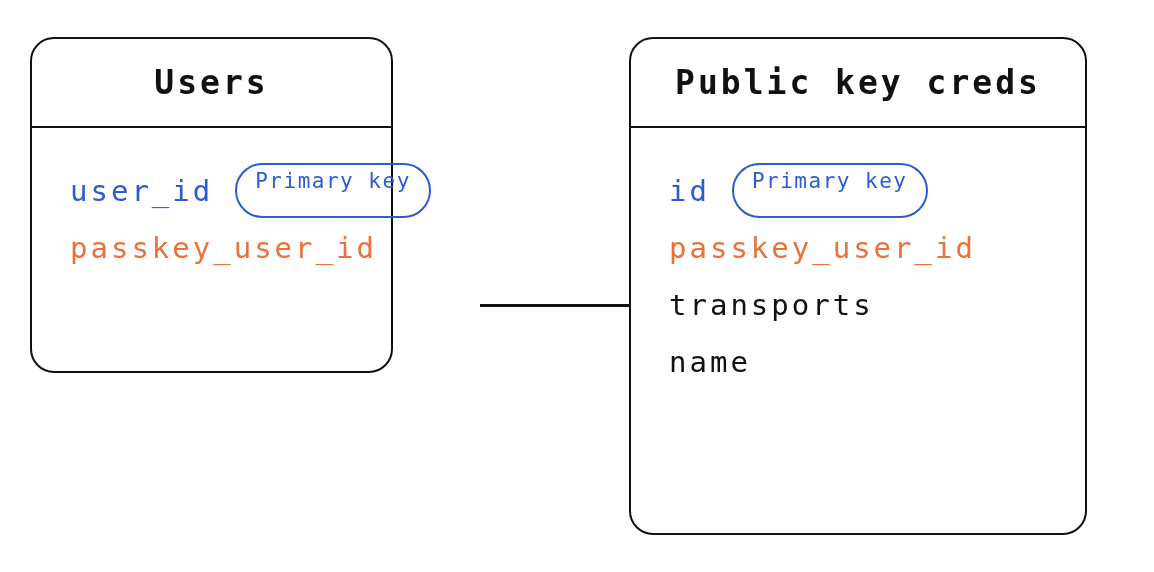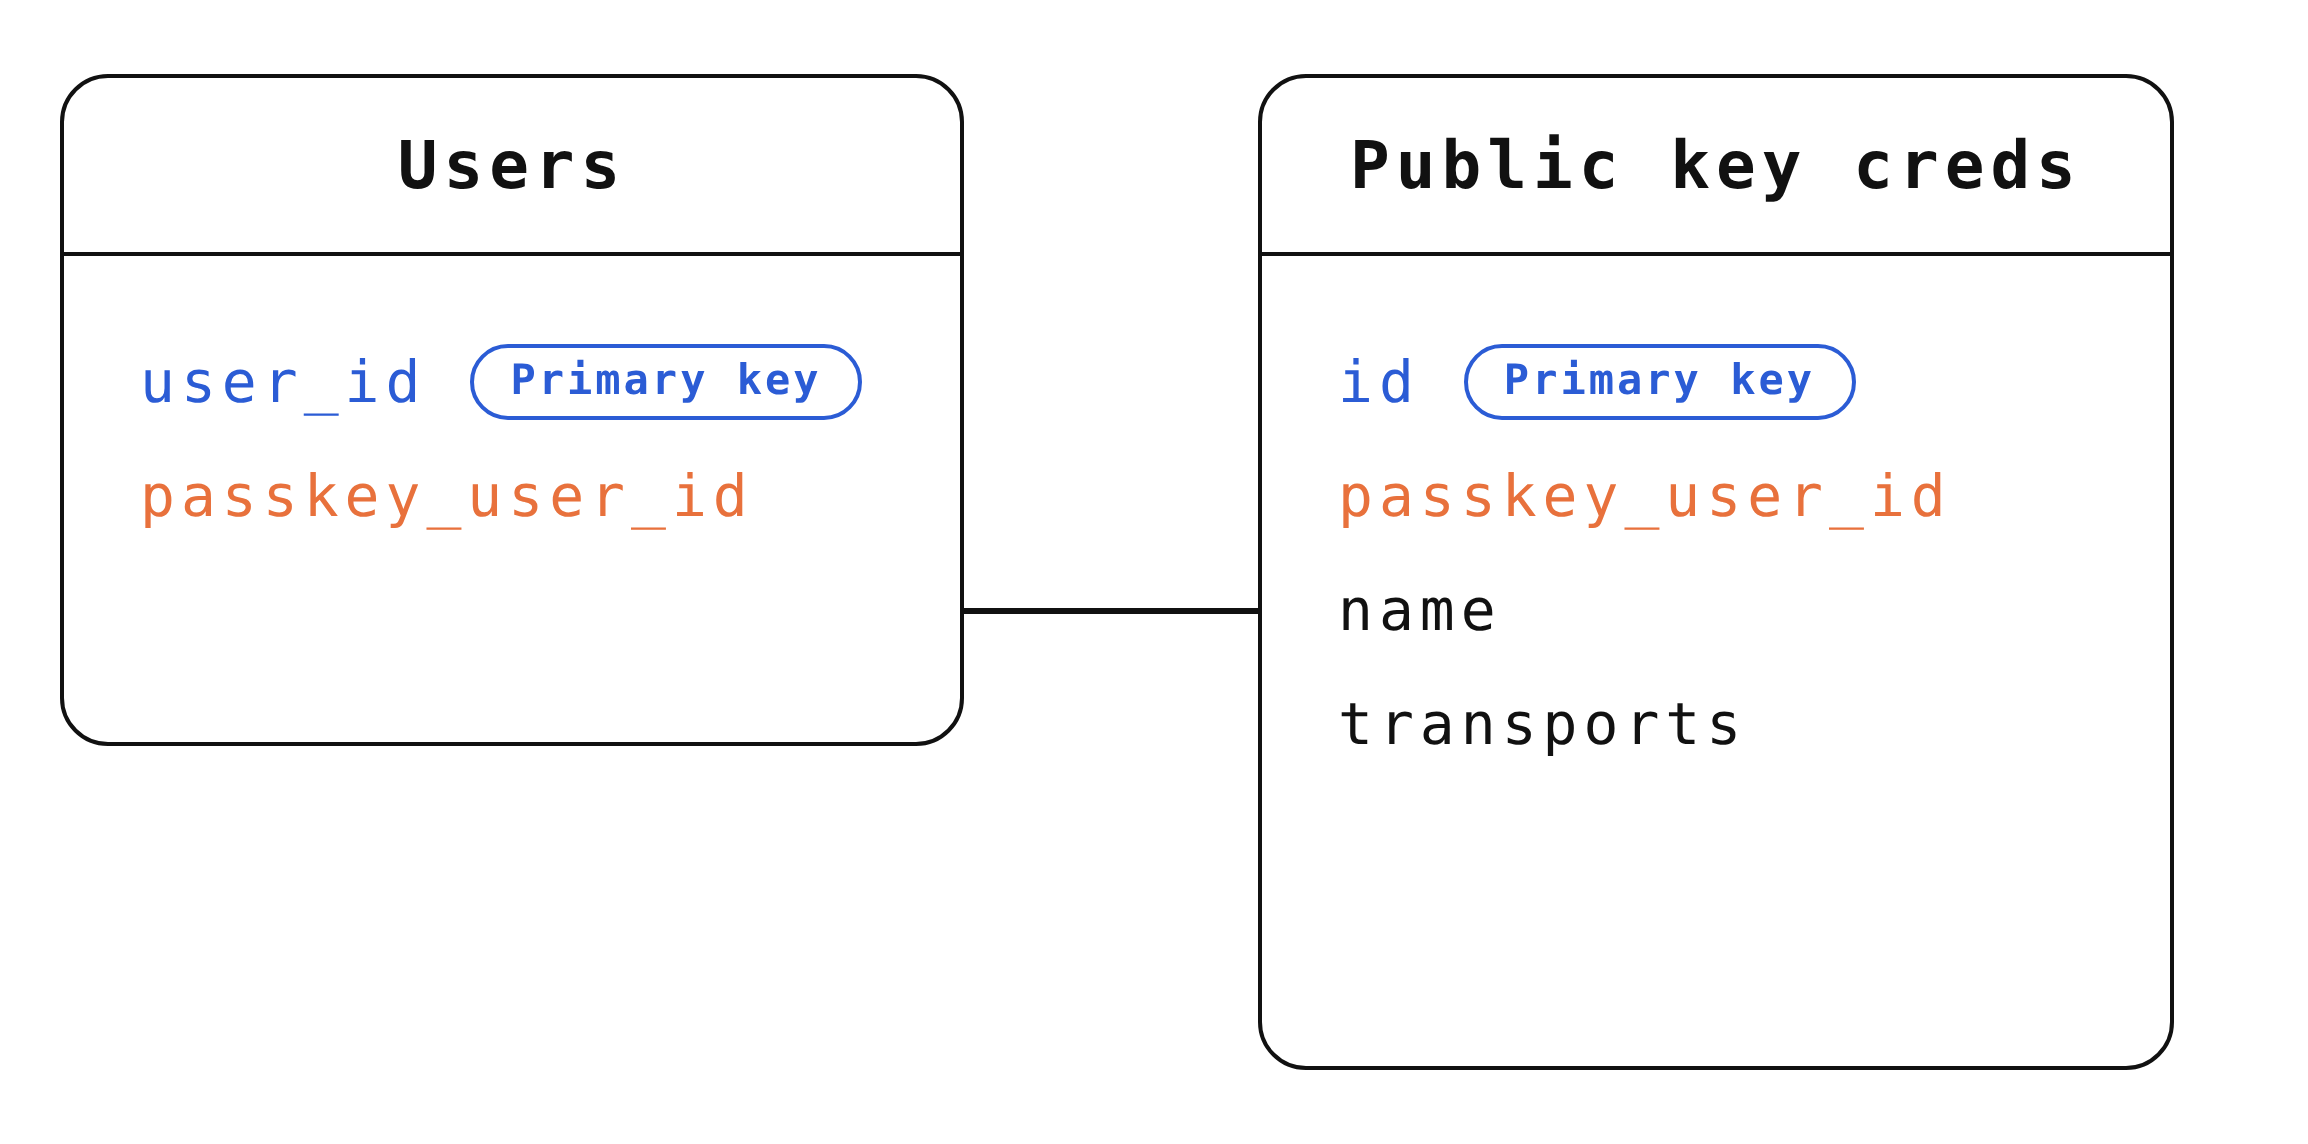--- a/index.html
+++ b/index.html
@@ -21,21 +21,21 @@
   .table-node {
     position: absolute;
     background: #ffffff;
     border: 2.5px solid #111111;
     border-radius: 24px;
     box-sizing: border-box;
   }
   .table-node.users {
     left: 30px;
     top: 37px;
-    width: 452px;
+    width: 363px;
     height: 336px;
   }
   .table-node.creds {
     left: 629px;
     top: 37px;
     width: 458px;
     height: 498px;
   }
   .table-header {
     height: 89px;
@@ -70,23 +70,23 @@
   .field-row.f-primary .field-name { color: #2b5cd5; }
   .field-row.f-foreign .field-name { color: #e8713c; text-align: right; }
   .pk-badge {
     display: inline-flex;
     align-items: center;
     justify-content: center;
     border: 2px solid #2b5cd5;
     border-radius: 999px;
     color: #2b5cd5;
     font-size: 21px;
-    font-weight: bold;
+    font-weight: normal;
     letter-spacing: 1.5px;
-    padding: 3px 18px 5px 18px;
+    padding: 3px 18px 22px 18px;
     line-height: 26px;
   }
   .connector {
     position: absolute;
     left: 480px;
     top: 304px;
     width: 188px;
     height: 2.5px;
     background: #111111;
   }
@@ -119,21 +119,21 @@
     </div>
     <div class="table-body">
       <div class="field-row f-primary">
         <span class="field-name">id</span>
         <span class="pk-badge">Primary key</span>
       </div>
       <div class="field-row f-foreign">
         <span class="field-name">passkey_user_id</span>
       </div>
       <div class="field-row">
-        <span class="field-name">name</span>
+        <span class="field-name">transports</span>
       </div>
       <div class="field-row">
-        <span class="field-name">transports</span>
+        <span class="field-name">name</span>
       </div>
     </div>
   </div>
 
 </div>
 
 </body></html>

